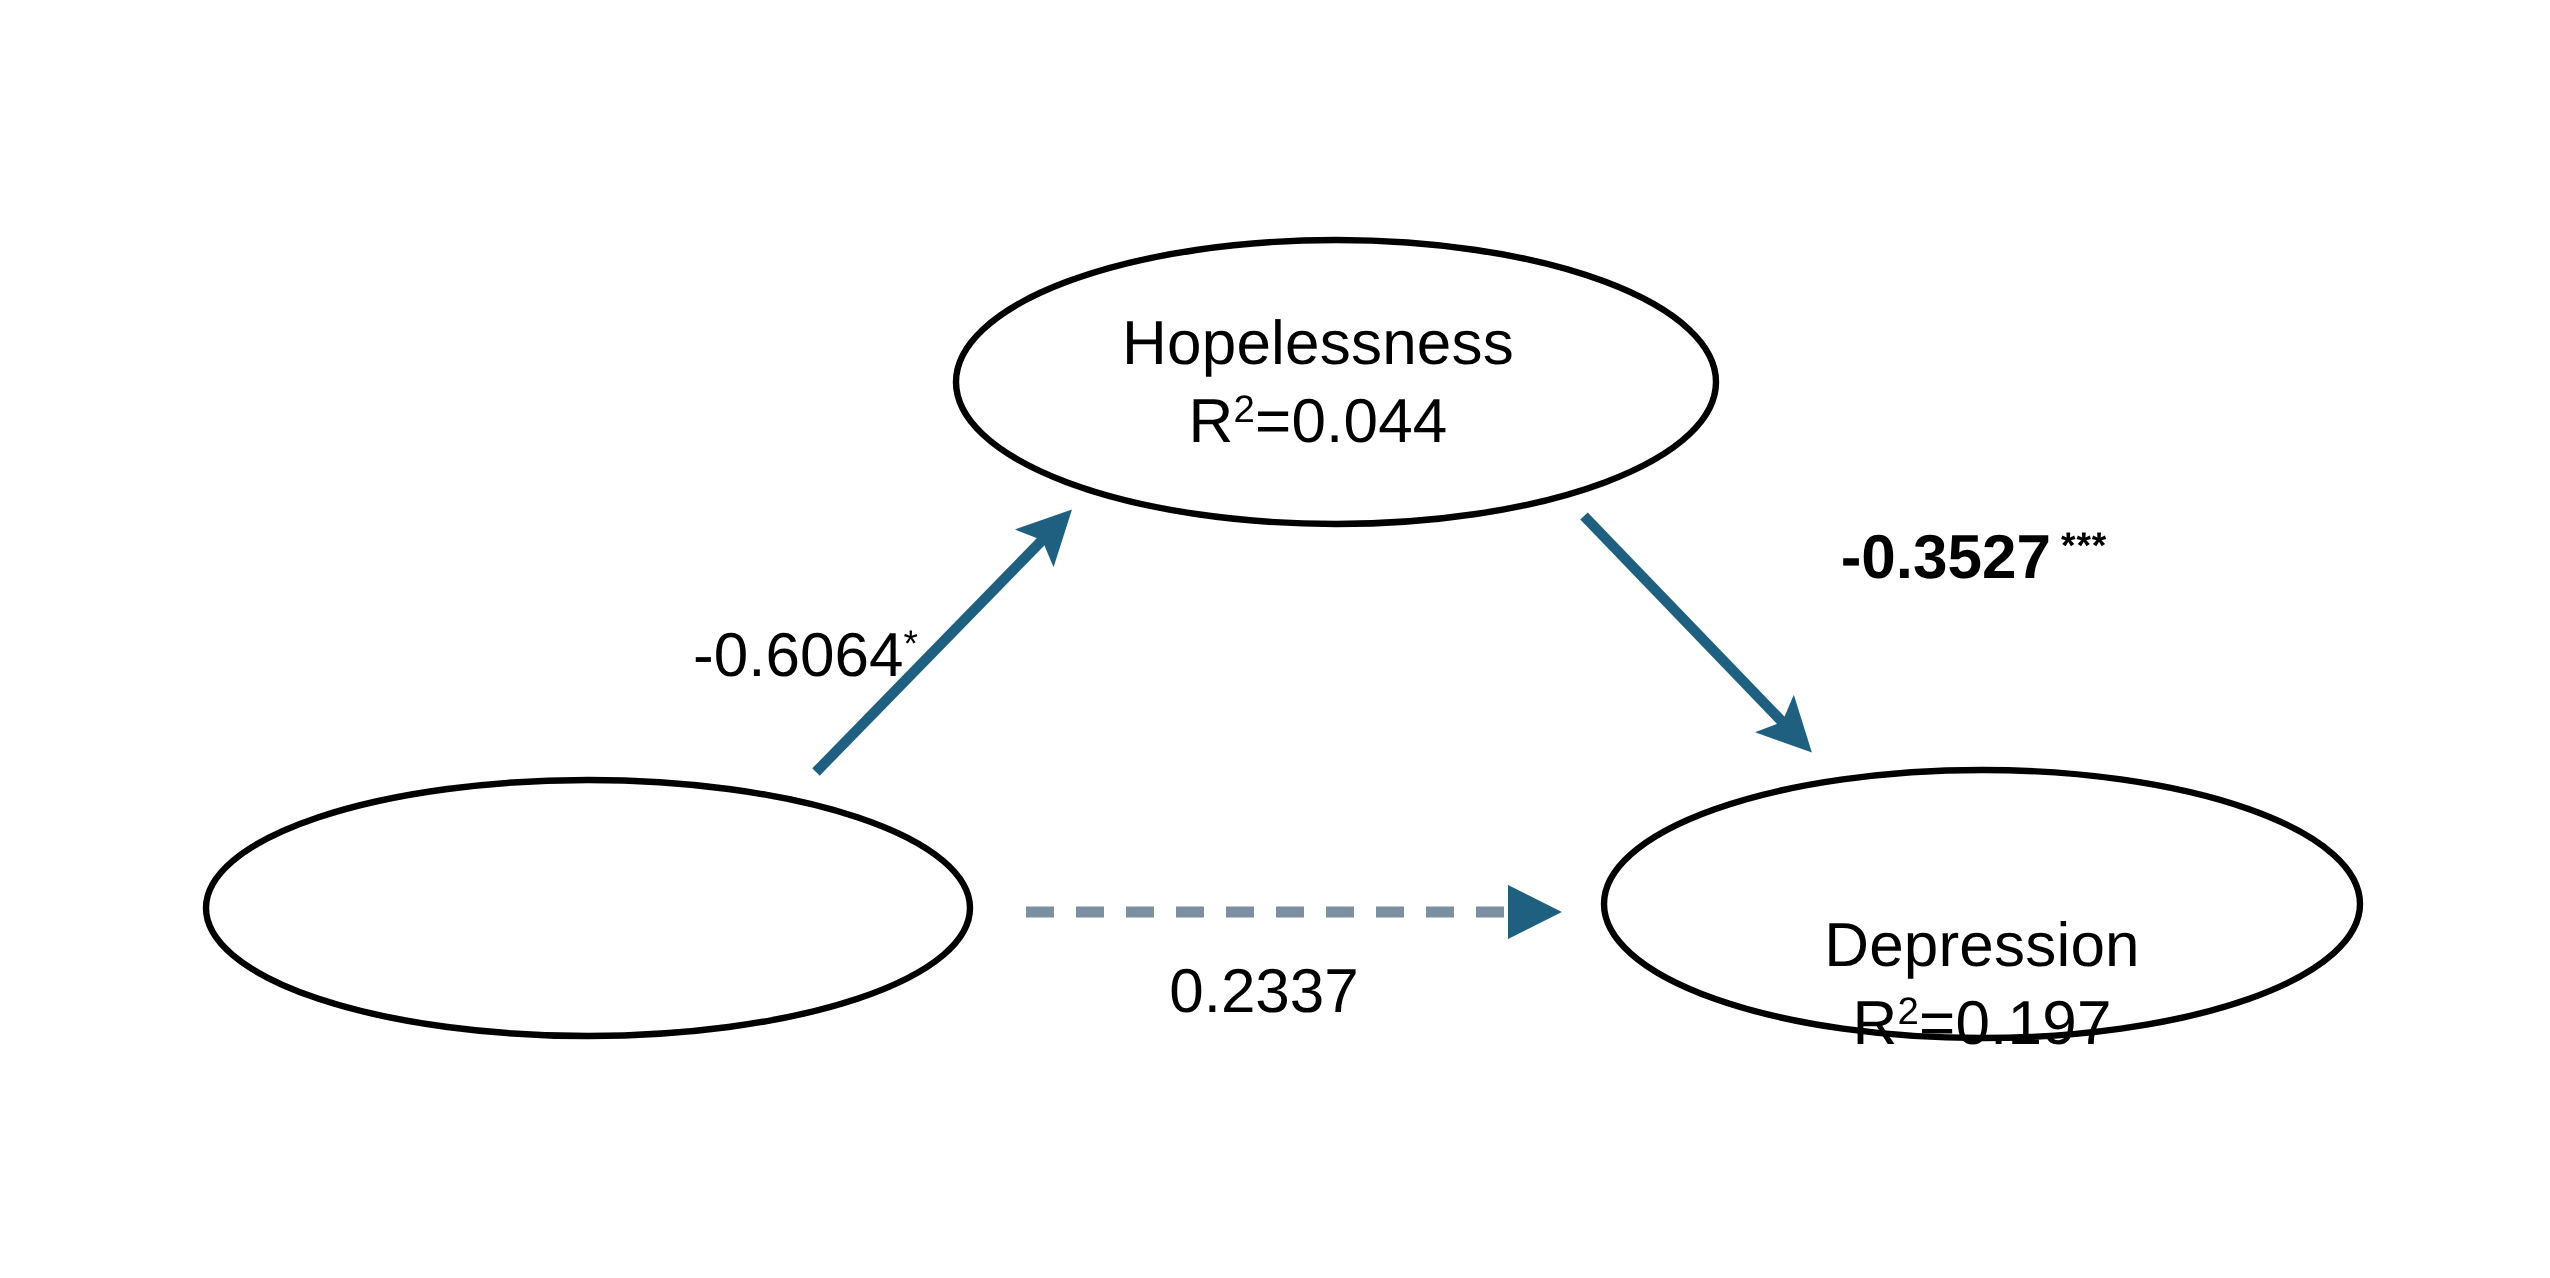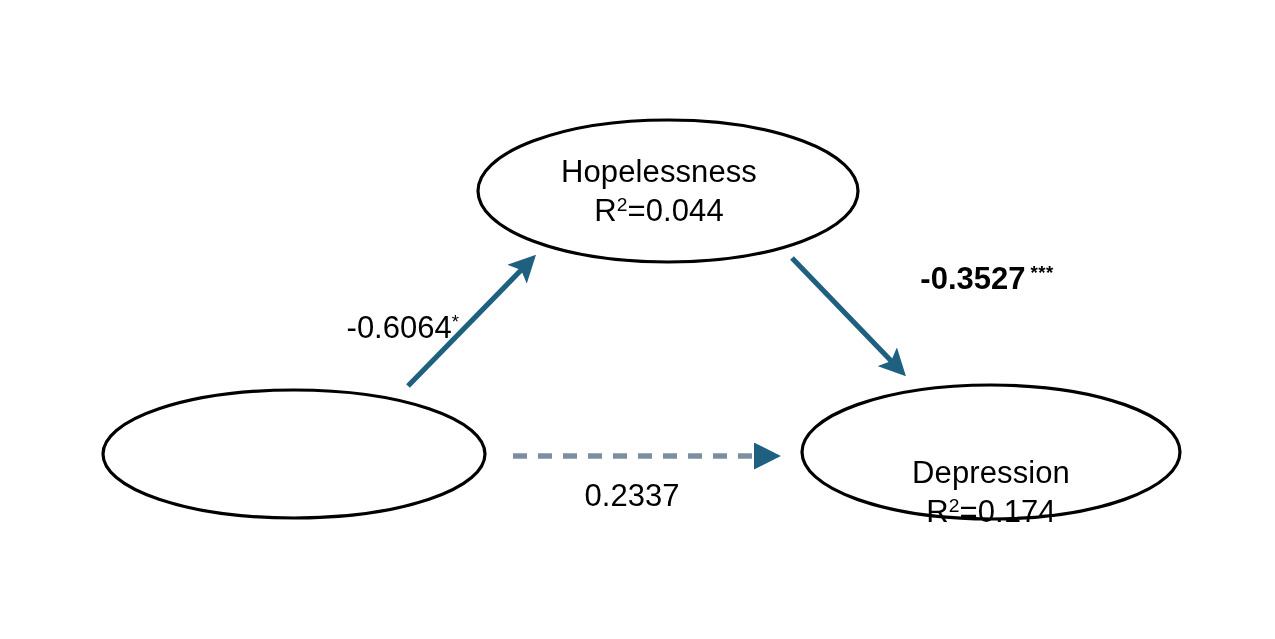--- a/index.html
+++ b/index.html
@@ -102,21 +102,21 @@
   </svg>
 
   <div class="node-label" style="left:639px; top:191px;margin-left:20px;">
     <span>Hopelessness</span>
     <span class="line2"><span>R</span><sup>2</sup><span>=0.044</span></span>
   </div>
 
 
   <div class="node-label" style="left:991px; top:452px;margin-top:40px;">
     <span>Depression</span>
-    <span class="line2"><span>R</span><sup>2</sup><span>=0.174</span></span>
+    <span class="line2"><span>R</span><sup>2</sup><span>=0.197</span></span>
   </div>
 
   <div class="edge-label" style="left:403px; top:328px;">
     <span>-0.6064</span><span class="stars">*</span>
   </div>
 
   <div class="edge-label" style="left:987px; top:279px;font-weight:bold;">
     <span>-0.3527</span><span class="stars stars-spaced">***</span>
   </div>
 

